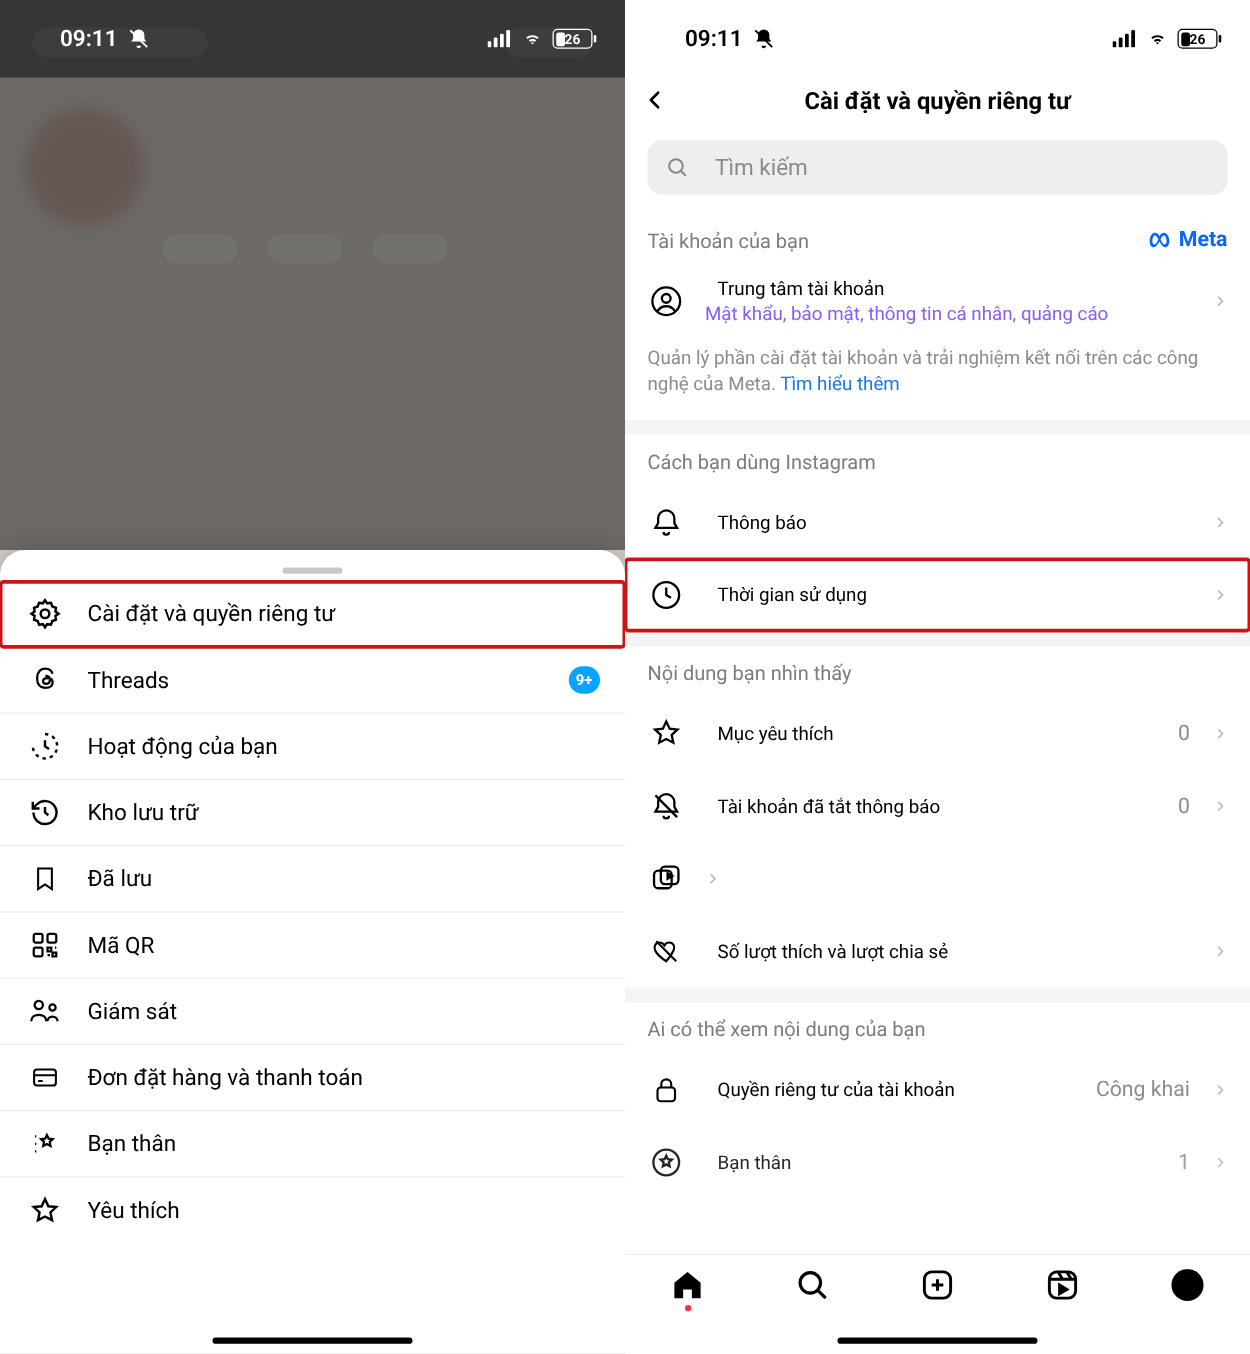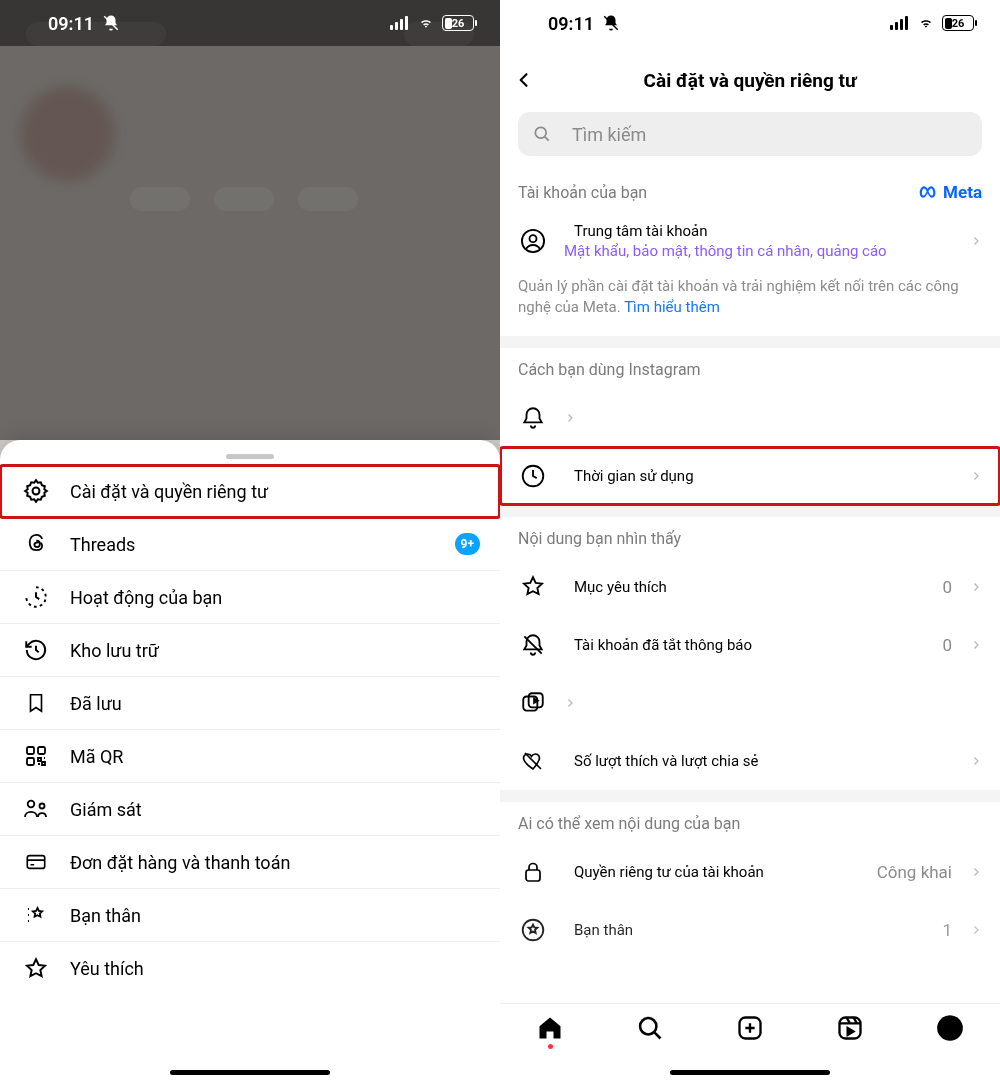--- a/index.html
+++ b/index.html
@@ -6,21 +6,21 @@
   body {
     font-family: -apple-system, BlinkMacSystemFont, "Segoe UI", Roboto, Helvetica, Arial, sans-serif;
     width: 1000px; height: 1083px;
     display: flex; background: #fff; color: #000;
     -webkit-font-smoothing: antialiased;
   }
   .phone { width: 500px; height: 1083px; position: relative; background: #fff; overflow: hidden; }
 
   
   .status-bar {
-    height: 46px; display: flex; align-items: center; justify-content: space-between;
+    height: 62px; display: flex; align-items: center; justify-content: space-between;
     padding: 0 26px 0 48px; font-weight: 600; font-size: 18px;
   }
   .status-bar.dimmed { background: rgba(0,0,0,.48); color: #fff; }
   .sb-left { display: flex; align-items: center; gap: 8px; }
   .sb-right { display: flex; align-items: center; gap: 6px; }
   .battery {
     display: inline-flex; align-items: center; position: relative;
     width: 32px; height: 16px; border: 1.5px solid #000; border-radius: 4px;
   }
   .battery::after { content: ""; position: absolute; right: -4px; top: 4px; width: 2px; height: 6px; background: #000; border-radius: 1px; }
@@ -385,20 +385,23 @@
       <span>Cách bạn dùng Instagram</span>
     </div>
 
     <div class="setting-row single">
       <span class="sr-icon">
           <svg width="26" height="26" viewBox="0 0 24 24" fill="none" stroke="#000" stroke-width="1.7">
             <path d="M12 3a6 6 0 0 0-6 6v3.5L4 16h16l-2-3.5V9a6 6 0 0 0-6-6z"></path>
             <path d="M10 19a2 2 0 0 0 4 0"></path>
           </svg>
         </span>
+      <div class="sr-body">
+          <div class="sr-title">Thông báo</div>
+        </div>
       <span class="chev">
           <svg width="12" height="18" viewBox="0 0 24 24" fill="none" stroke="#b8b8b8" stroke-width="2.5">
             <path d="M9 5l7 7-7 7"></path>
           </svg>
         </span>
     </div>
 
     <div class="setting-row single highlight">
       <span class="sr-icon">
           <svg width="26" height="26" viewBox="0 0 24 24" fill="none" stroke="#000" stroke-width="1.7">

